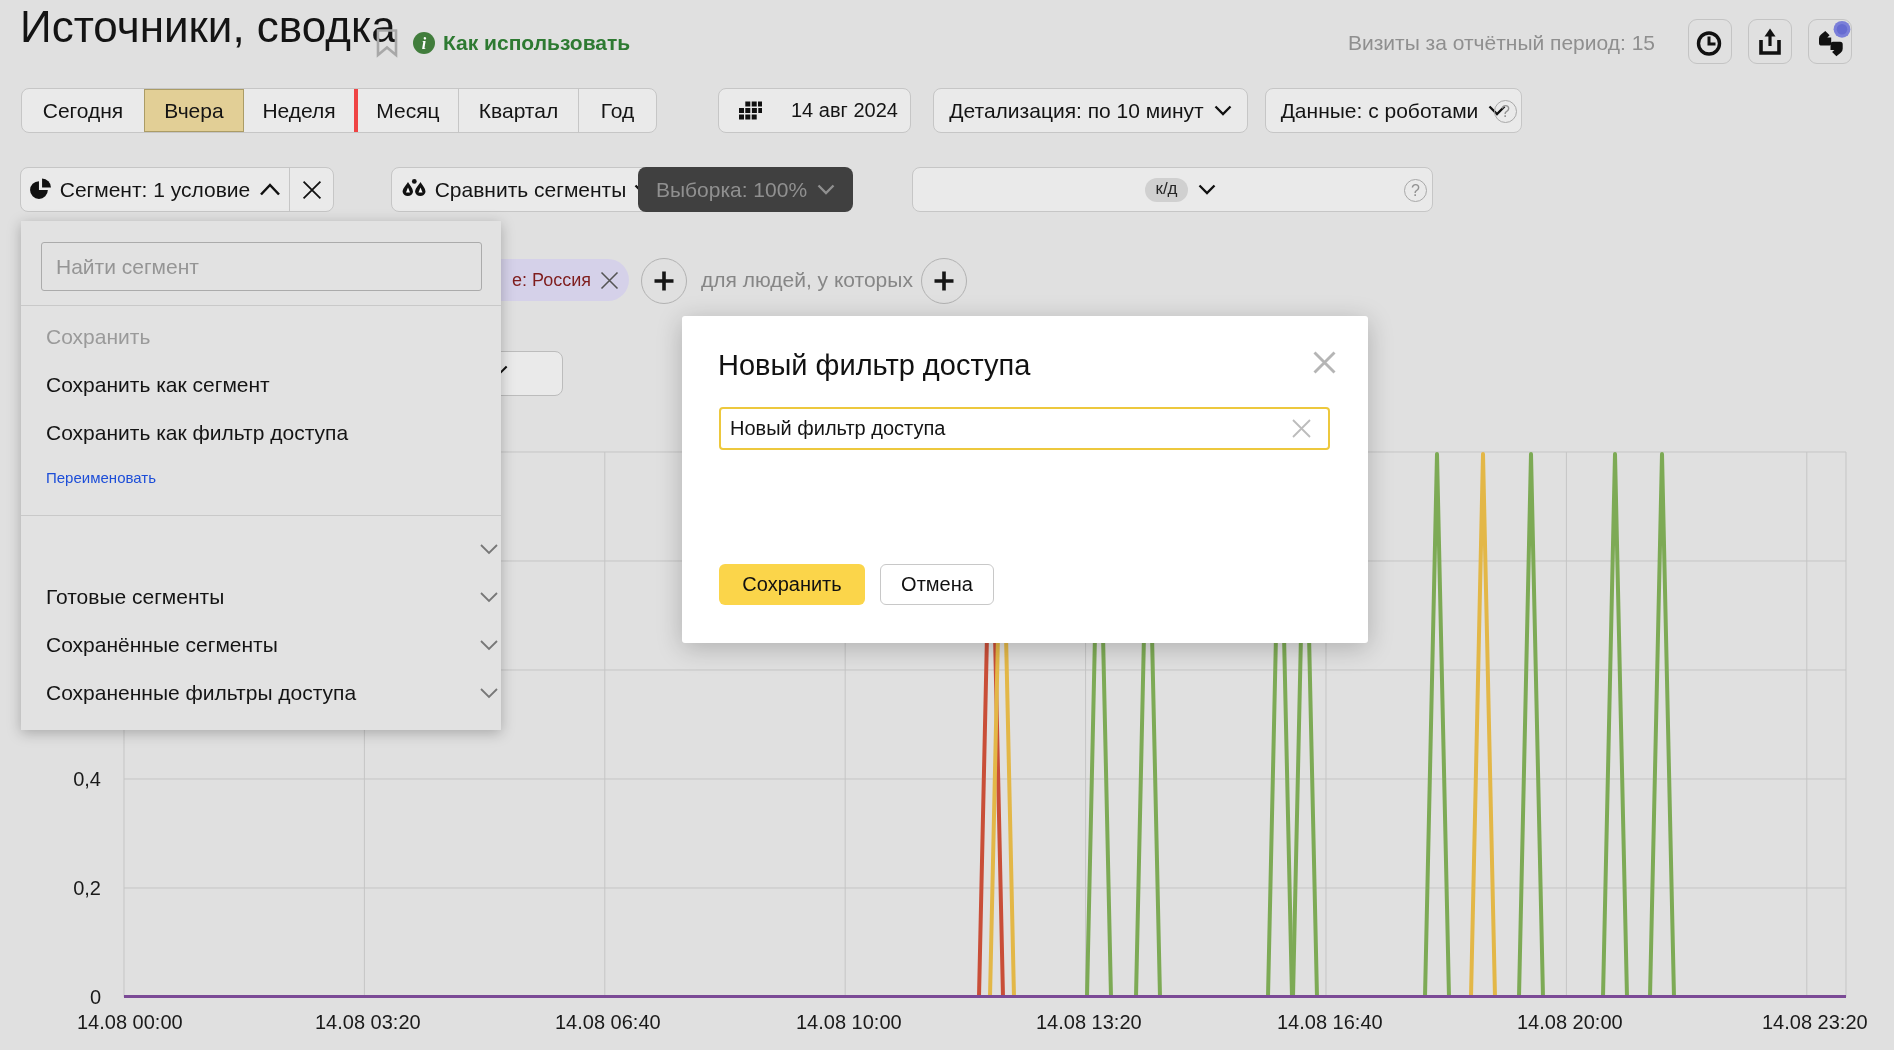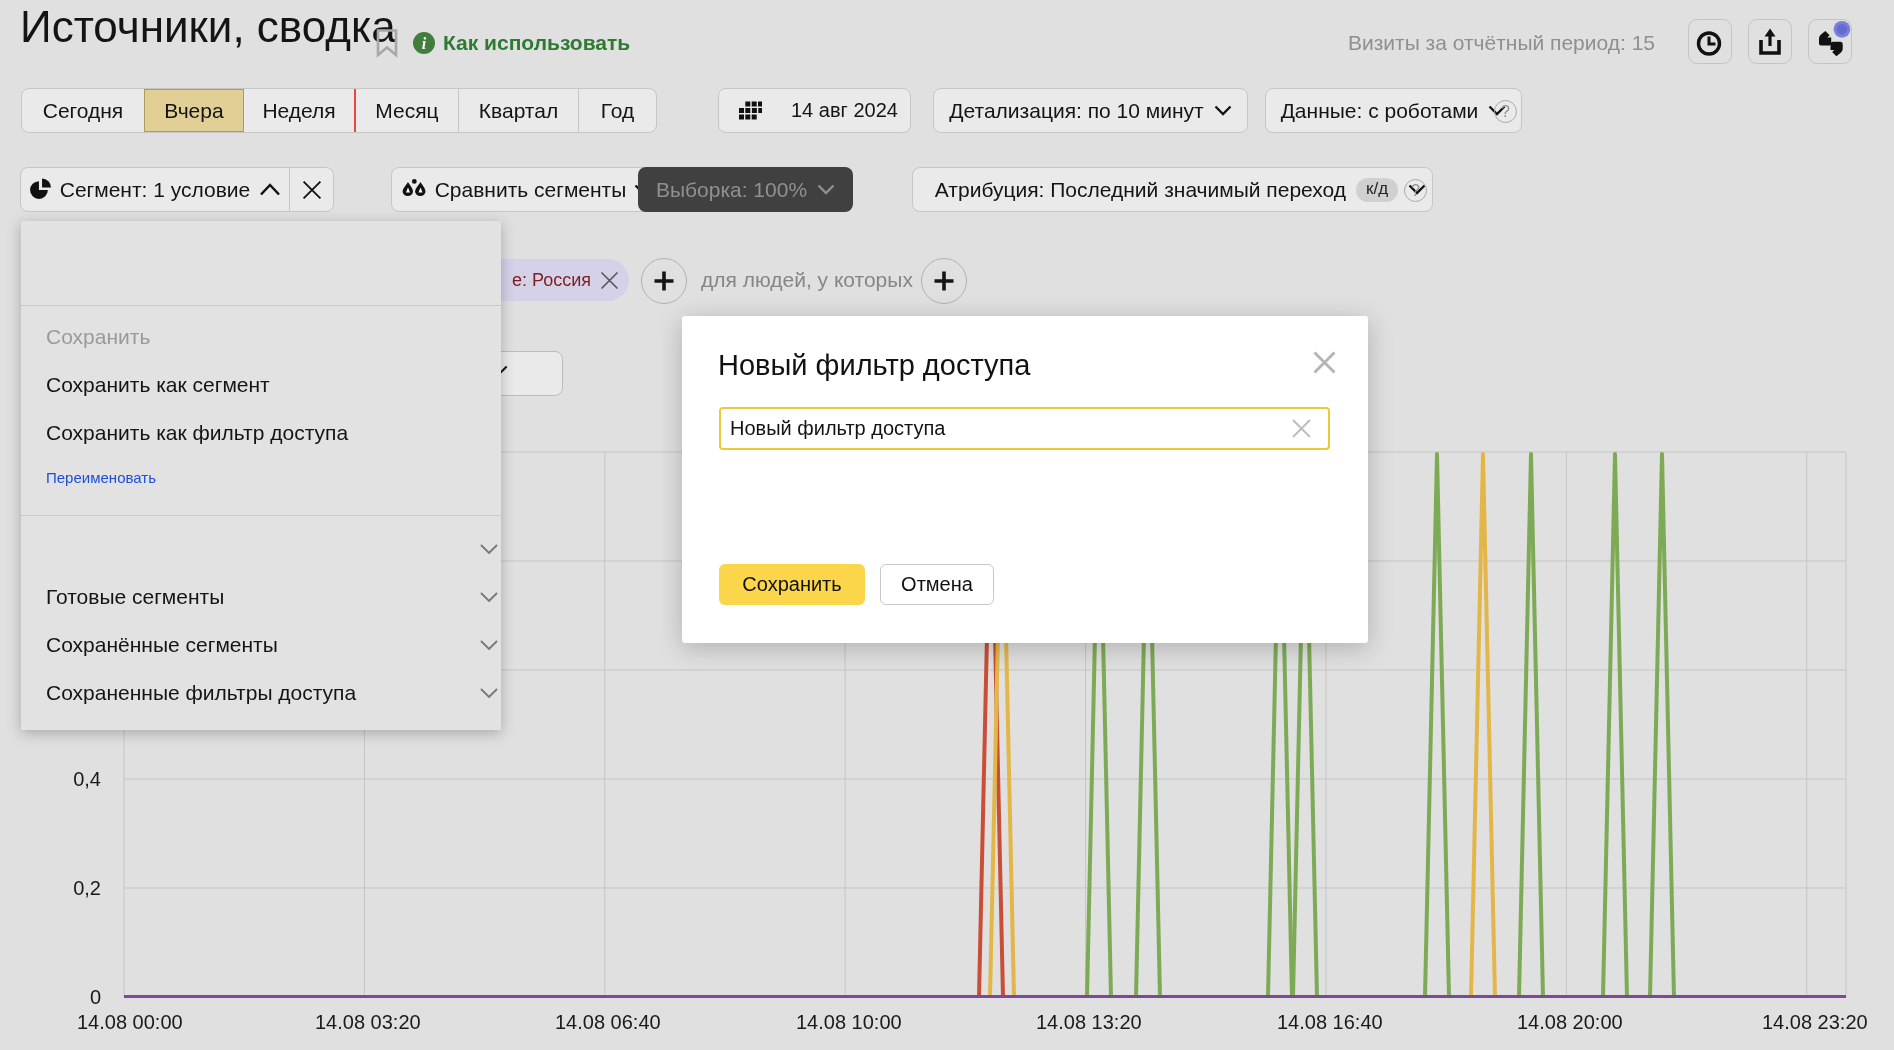--- a/index.html
+++ b/index.html
@@ -100,21 +100,21 @@
     <path d="M11 19.5 Q11 17 13 15.6 L17.3 12 L21.6 16.3 L19.3 18.4 L23.2 18.4 L23.2 24 Q23.2 26.6 20.6 26.6 L13.6 26.6 Q11 26.6 11 24 Z" transform="rotate(180 22.85 24.65)"></path>
   </g>
   <circle cx="34" cy="10.3" r="8.4" fill="#7b7fd9"></circle>
   <circle cx="34" cy="10.3" r="5.3" fill="#666bd1"></circle>
 </svg>
 
 <div class="abs" style="left:21px;top:88px;height:45px;z-index:2;display:flex;border:1px solid #c6c6c6;border-radius:8px;overflow:hidden;background:#eaeaea">
   <div class="row-text" style="width:122px;display:flex;align-items:center;justify-content:center;">Сегодня</div>
   <div class="row-text" style="width:100px;display:flex;align-items:center;justify-content:center;background:#e2cf96;border:1px solid #ab9c66">Вчера</div>
   <div class="row-text" style="width:110px;display:flex;align-items:center;justify-content:center;">Неделя</div>
-  <div class="row-text" style="width:104px;display:flex;align-items:center;justify-content:center;border-left:2px solid #ef4444">Месяц</div>
+  <div class="row-text" style="width:104px;display:flex;align-items:center;justify-content:center;border-left:4px solid #ef4444">Месяц</div>
   <div class="row-text" style="width:120px;display:flex;align-items:center;justify-content:center;border-left:1px solid #c6c6c6">Квартал</div>
   <div class="row-text" style="width:78px;display:flex;align-items:center;justify-content:center;border-left:1px solid #c6c6c6">Год</div>
 </div>
 
 <div class="btn abs row-text" style="left:678px;top:88px;width:193px;height:45px;z-index:2;justify-content:flex-start;padding-left:19px;gap:29px;font-size:20px">
   <svg width="24" height="22" viewBox="0 0 24 22">
     <g fill="#111">
       <rect x="7.3" y="1.5" width="5" height="5"></rect>
         <rect x="13.7" y="1.5" width="5" height="5"></rect>
         <rect x="20" y="1.5" width="4" height="5"></rect>
@@ -179,21 +179,20 @@
 </div>
 
 <div class="abs row-text" style="left:638px;top:167px;width:215px;height:45px;z-index:2;background:#404040;border-radius:8px;display:flex;align-items:center;justify-content:center;gap:10px;color:#909090">
   <span>Выборка: 100%</span>
   <svg width="18" height="11" viewBox="0 0 18 11">
       <polyline points="1.5,1.5 9,9 16.5,1.5" fill="none" stroke="#909090" stroke-width="2.3"></polyline>
     </svg>
 </div>
 
 <div class="btn abs row-text" style="left:872px;top:167px;width:521px;height:45px;z-index:2;gap:10px;padding-left:16px">
-  <span>Атрибуция: Последний значимый переход</span>
   <span style="background:#d0d0d0;border-radius:12px;font-size:17px;color:#262626;padding:1px 10px 3px">к/д</span>
   <svg width="18" height="11" viewBox="0 0 18 11">
       <polyline points="1.5,1.5 9,9 16.5,1.5" fill="none" stroke="#111" stroke-width="2.3"></polyline>
     </svg>
 </div>
 
 <div class="abs" style="left:1404px;top:179px;width:23px;height:23px;border:1.4px solid #a9a9a9;border-radius:50%;z-index:2;display:flex;align-items:center;justify-content:center;font-size:16px;color:#919191">?</div>
 
 <div class="abs" style="left:380px;top:259px;width:249px;height:42px;background:#d5d1e9;border-radius:21px;z-index:2;display:flex;align-items:center;justify-content:flex-end;padding-right:10px;gap:9px">
   <span style="font-size:18px;color:#7f1d1d">е: Россия</span>
@@ -212,20 +211,21 @@
       <path d="M10 0.5 V19.5 M0.5 10 H19.5" stroke="#161616" stroke-width="3.6"></path>
     </svg>
 </div>
 
 <div class="btn abs" style="left:440px;top:351px;width:83px;height:45px;z-index:2;border-color:#bcbcbc"></div>
 <svg class="abs" style="left:492px;top:365px;z-index:2" width="16" height="10" viewBox="0 0 18 11">
     <polyline points="1.5,1.5 9,9 16.5,1.5" fill="none" stroke="#111" stroke-width="2.3"></polyline>
   </svg>
 
 <div class="abs" style="left:21px;top:221px;width:480px;height:509px;background:#e2e2e2;z-index:5;box-shadow:0 3px 13px rgba(0,0,0,0.25)">
+  <div class="abs" style="left:20px;top:21px;width:441px;height:49px;border:1px solid #ababab;border-radius:3px;display:flex;align-items:center;padding-left:14px;font-size:21px;color:#959595">Найти сегмент</div>
   <div class="abs" style="left:0;top:84px;width:100%;border-top:1px solid #c9c9c9"></div>
   <div class="abs" style="left:25px;top:104px;font-size:21px;color:#9a9a9a">Сохранить</div>
   <div class="abs" style="left:25px;top:152px;font-size:21px;color:#141414">Сохранить как сегмент</div>
   <div class="abs" style="left:25px;top:200px;font-size:21px;color:#141414">Сохранить как фильтр доступа</div>
   <div class="abs" style="left:25px;top:248px;font-size:15px;color:#1d4ed8">Переименовать</div>
   <div class="abs" style="left:0;top:294px;width:100%;border-top:1px solid #c9c9c9"></div>
   <div class="abs" style="left:25px;top:364px;font-size:21px;color:#141414">Готовые сегменты</div>
   <div class="abs" style="left:25px;top:412px;font-size:21px;color:#141414">Сохранённые сегменты</div>
   <div class="abs" style="left:25px;top:460px;font-size:21px;color:#141414">Сохраненные фильтры доступа</div>
   <svg class="abs" style="left:458px;top:322px" width="20" height="12" viewBox="0 0 20 12">

